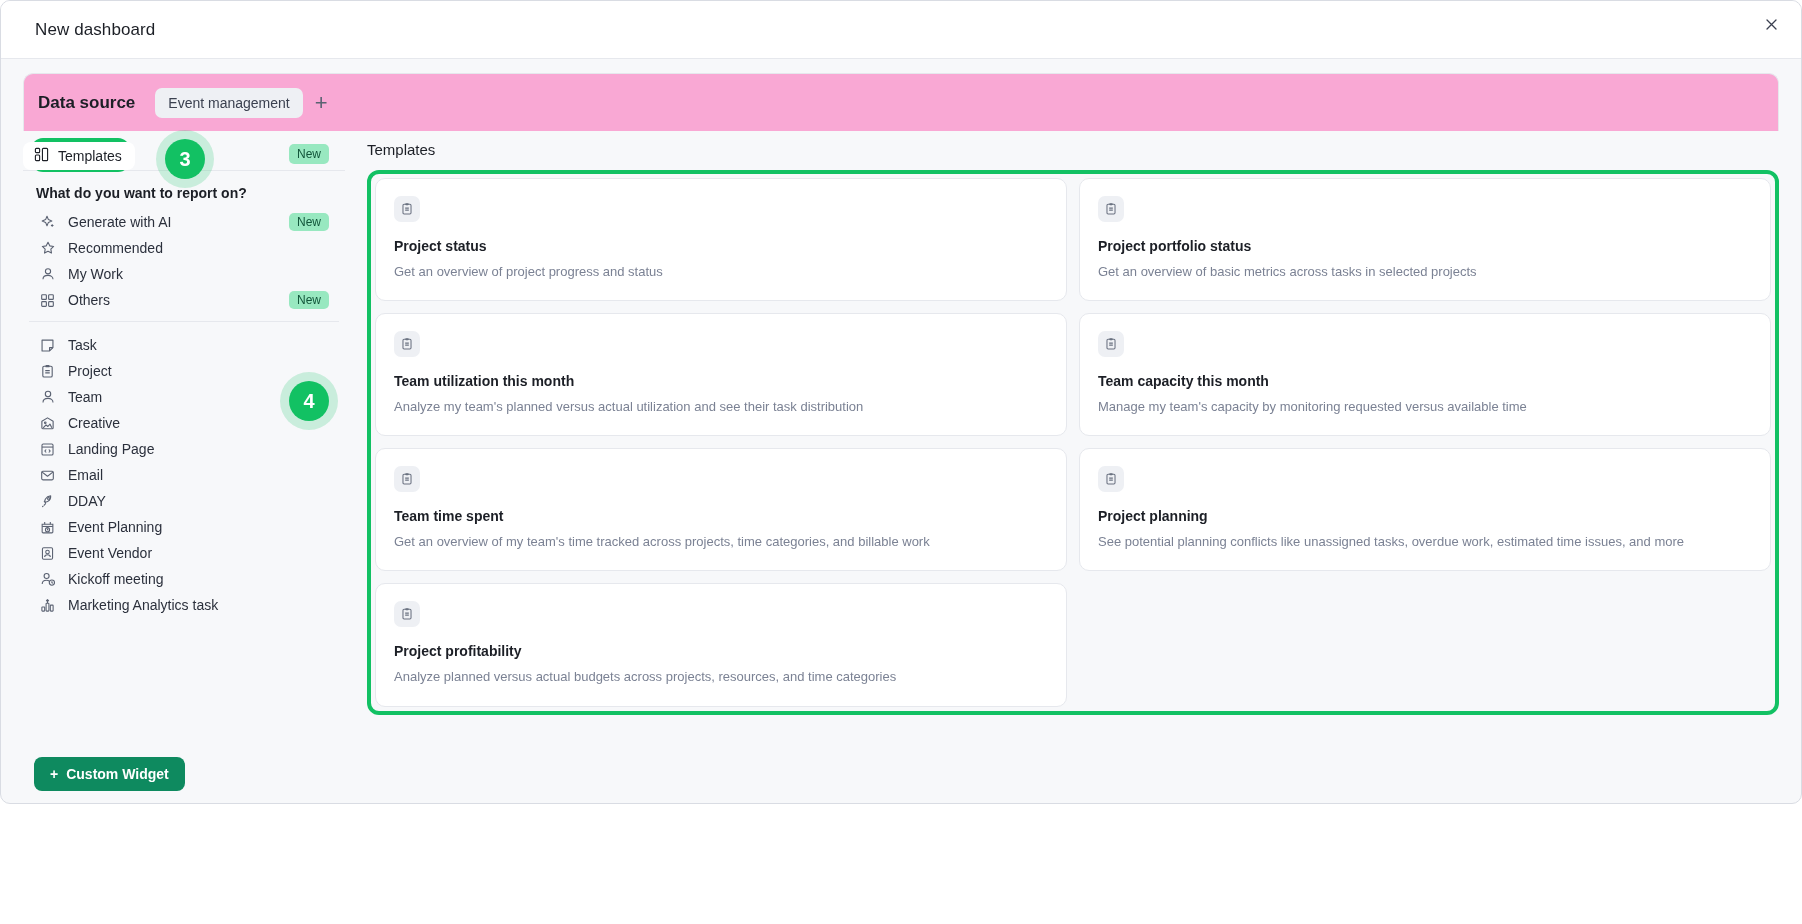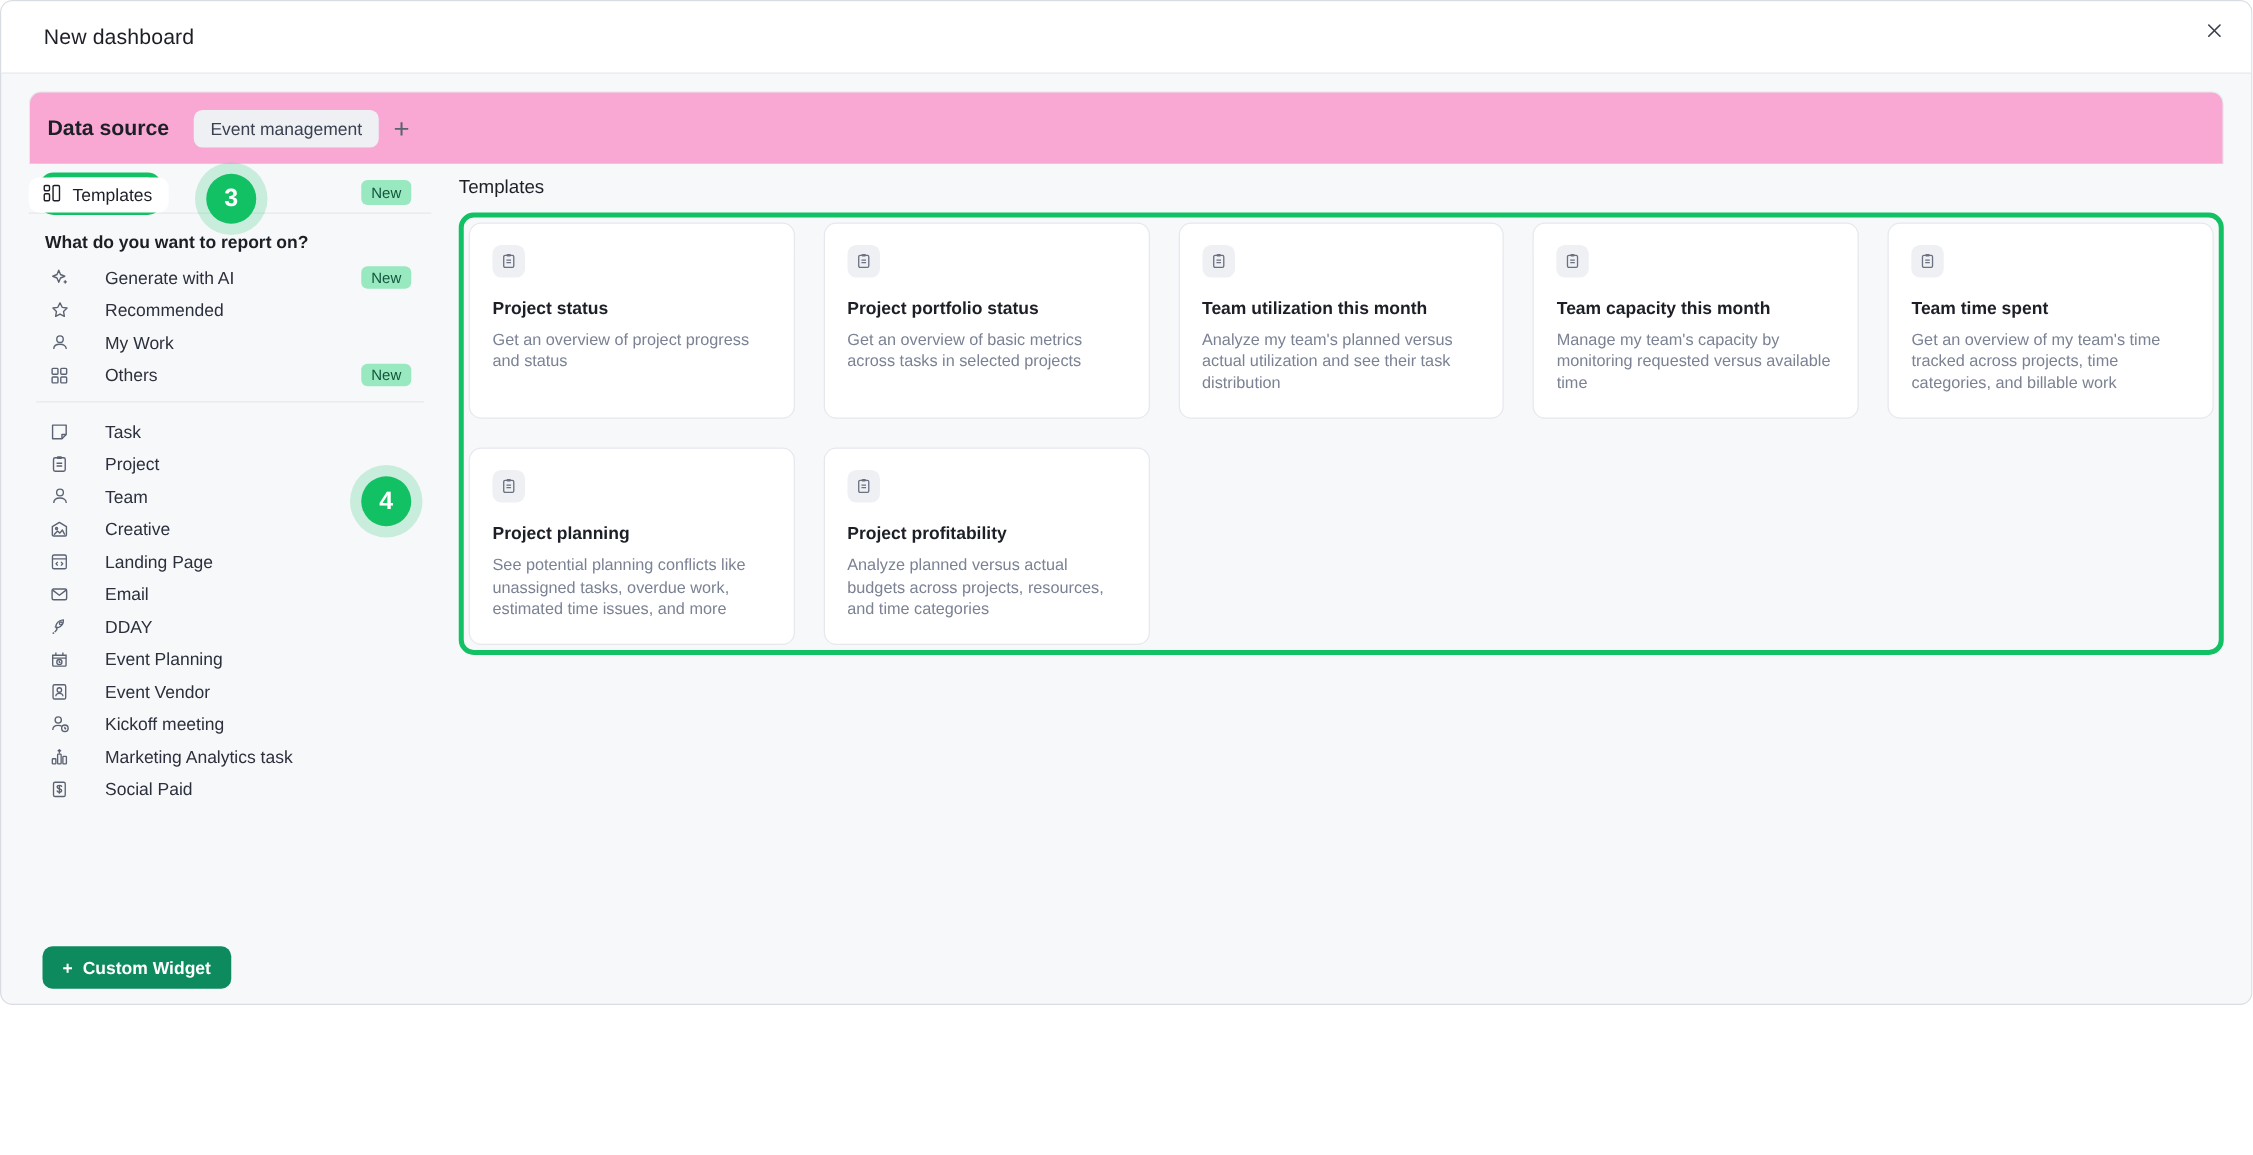--- a/index.html
+++ b/index.html
@@ -114,21 +114,21 @@
     font-size: 12px; border-radius: 5px;
     padding: 3px 8px;
   }
 
   .sec-title {
     font-size: 14px; font-weight: bold; color: #1c1f26;
     margin: 14px 0 8px 13px;
   }
   .nav-item {
     position: relative;
-    display: flex; align-items: center; gap: 28px;
+    display: flex; align-items: center; gap: 12px;
     height: 26px;
     margin: 0 4px;
     padding: 0 12px;
     border-radius: 7px;
     font-size: 14px;
     color: #2b303c;
     cursor: pointer;
   }
   .nav-item .ico {
     width: 17px; height: 17px;
@@ -170,22 +170,22 @@
     font-size: 15px; color: #1c1f26;
     margin-bottom: 12px;
   }
   .grid-hl {
     border: 4px solid #12c163;
     border-radius: 12px;
     padding: 4px;
   }
   .grid {
     display: grid;
-    grid-template-columns: repeat(5, 1fr);
-    gap: 23px;
+    grid-template-columns: repeat(2, 1fr);
+    gap: 12px;
   }
   .card {
     background: #ffffff;
     border: 1px solid #e6e8ed;
     border-radius: 10px;
     padding: 17px 18px 20px 18px;
     min-height: 118px;
     cursor: pointer;
   }
   .card-ico {
@@ -432,30 +432,20 @@
             <svg width="15" height="15" viewBox="0 0 16 16" fill="none" stroke="currentColor" stroke-width="1.15" stroke-linejoin="round">
               <rect x="2" y="9.6" width="3" height="4.4" rx=".6"></rect>
               <rect x="6.5" y="5.6" width="3" height="8.4" rx=".6"></rect>
               <rect x="11" y="7.6" width="3" height="6.4" rx=".6"></rect>
               <path d="M8 5.2 L8 1.8 M6.6 3.2 L8 1.8 L9.4 3.2"></path>
             </svg>
           </span>
           <span>Marketing Analytics task</span>
         </div>
 
-        <div class="nav-item">
-          <span class="ico">
-            <svg width="15" height="15" viewBox="0 0 16 16" fill="none" stroke="currentColor" stroke-width="1.15">
-              <rect x="3" y="1.9" width="10" height="12.2" rx="1.3"></rect>
-              <path d="M8 4.2 v7.6"></path>
-              <path d="M9.9 6 c0-.9-.9-1.4-1.9-1.4 -1 0-1.9.5-1.9 1.4 0 2 3.8 .9 3.8 2.9 0 .9-.9 1.4-1.9 1.4 -1 0-1.9-.5-1.9-1.4"></path>
-            </svg>
-          </span>
-          <span>Social Paid</span>
-        </div>
       </div>
 
       <div class="step-badge" style="left:142px; top:8px;">3</div>
       <div class="step-badge" style="left:266px; top:250px;">4</div>
     </div>
 
     <div class="main">
       <div class="main-title">Templates</div>
 
       <div class="grid-hl">

